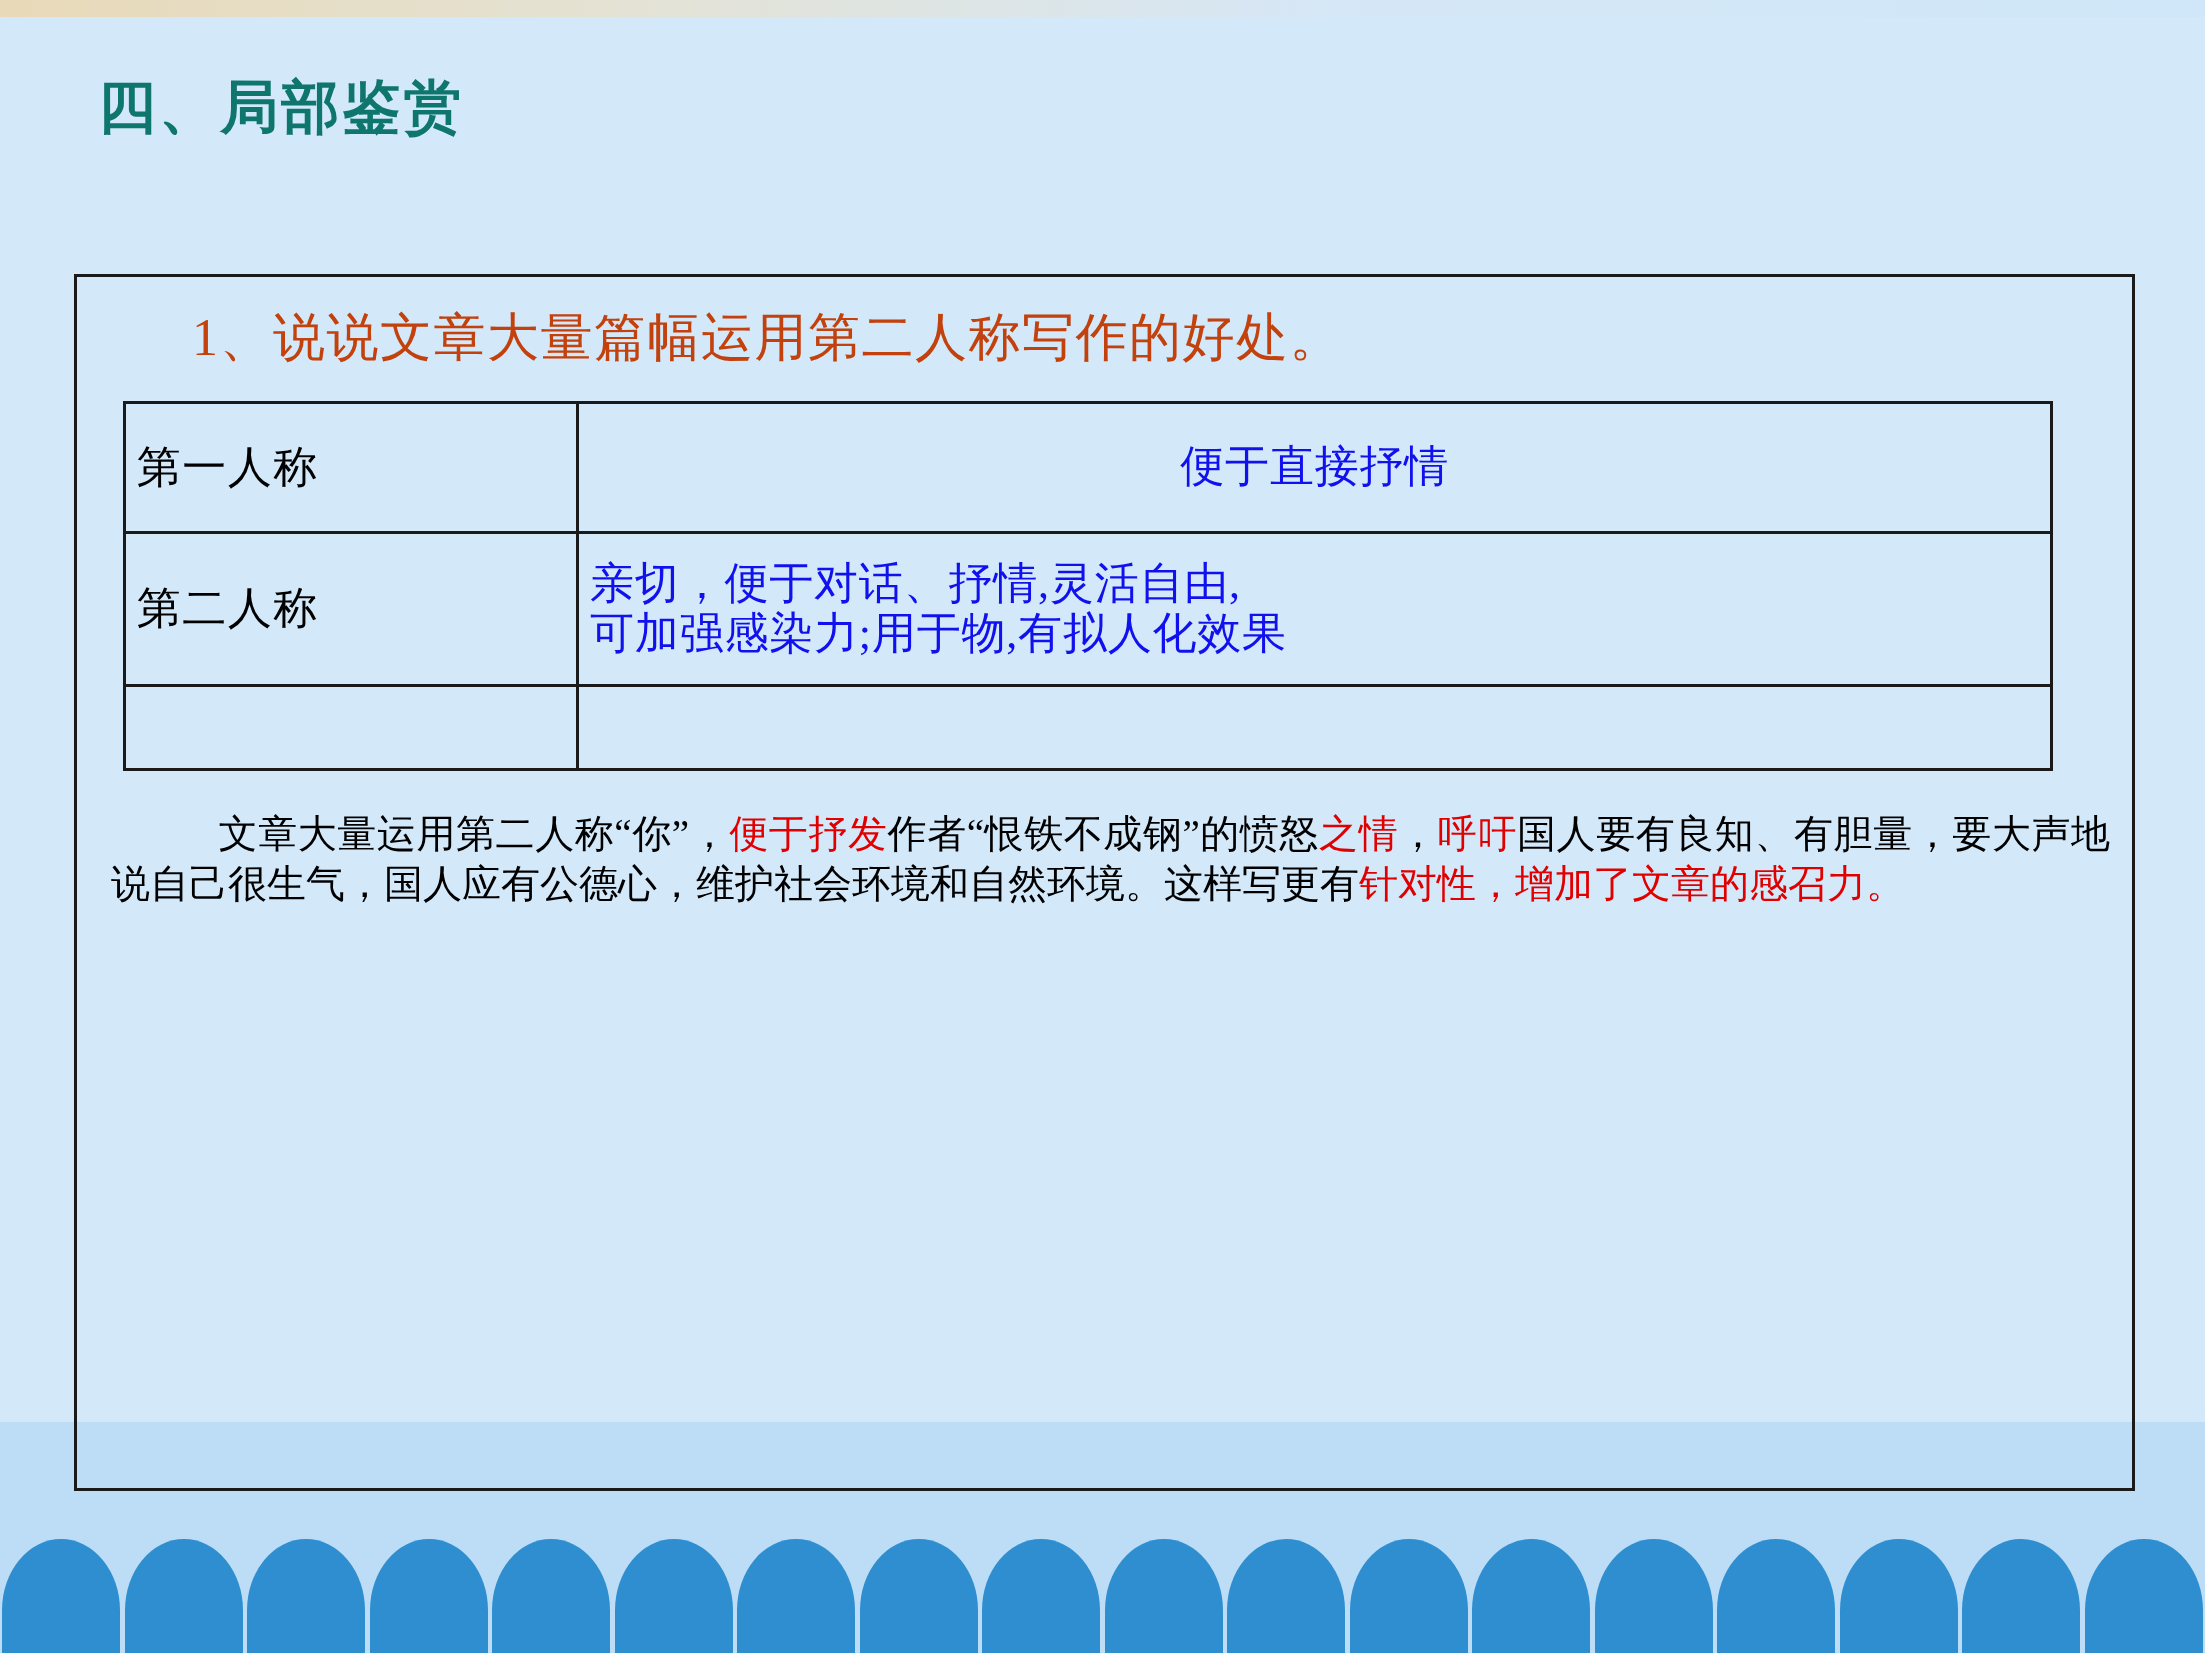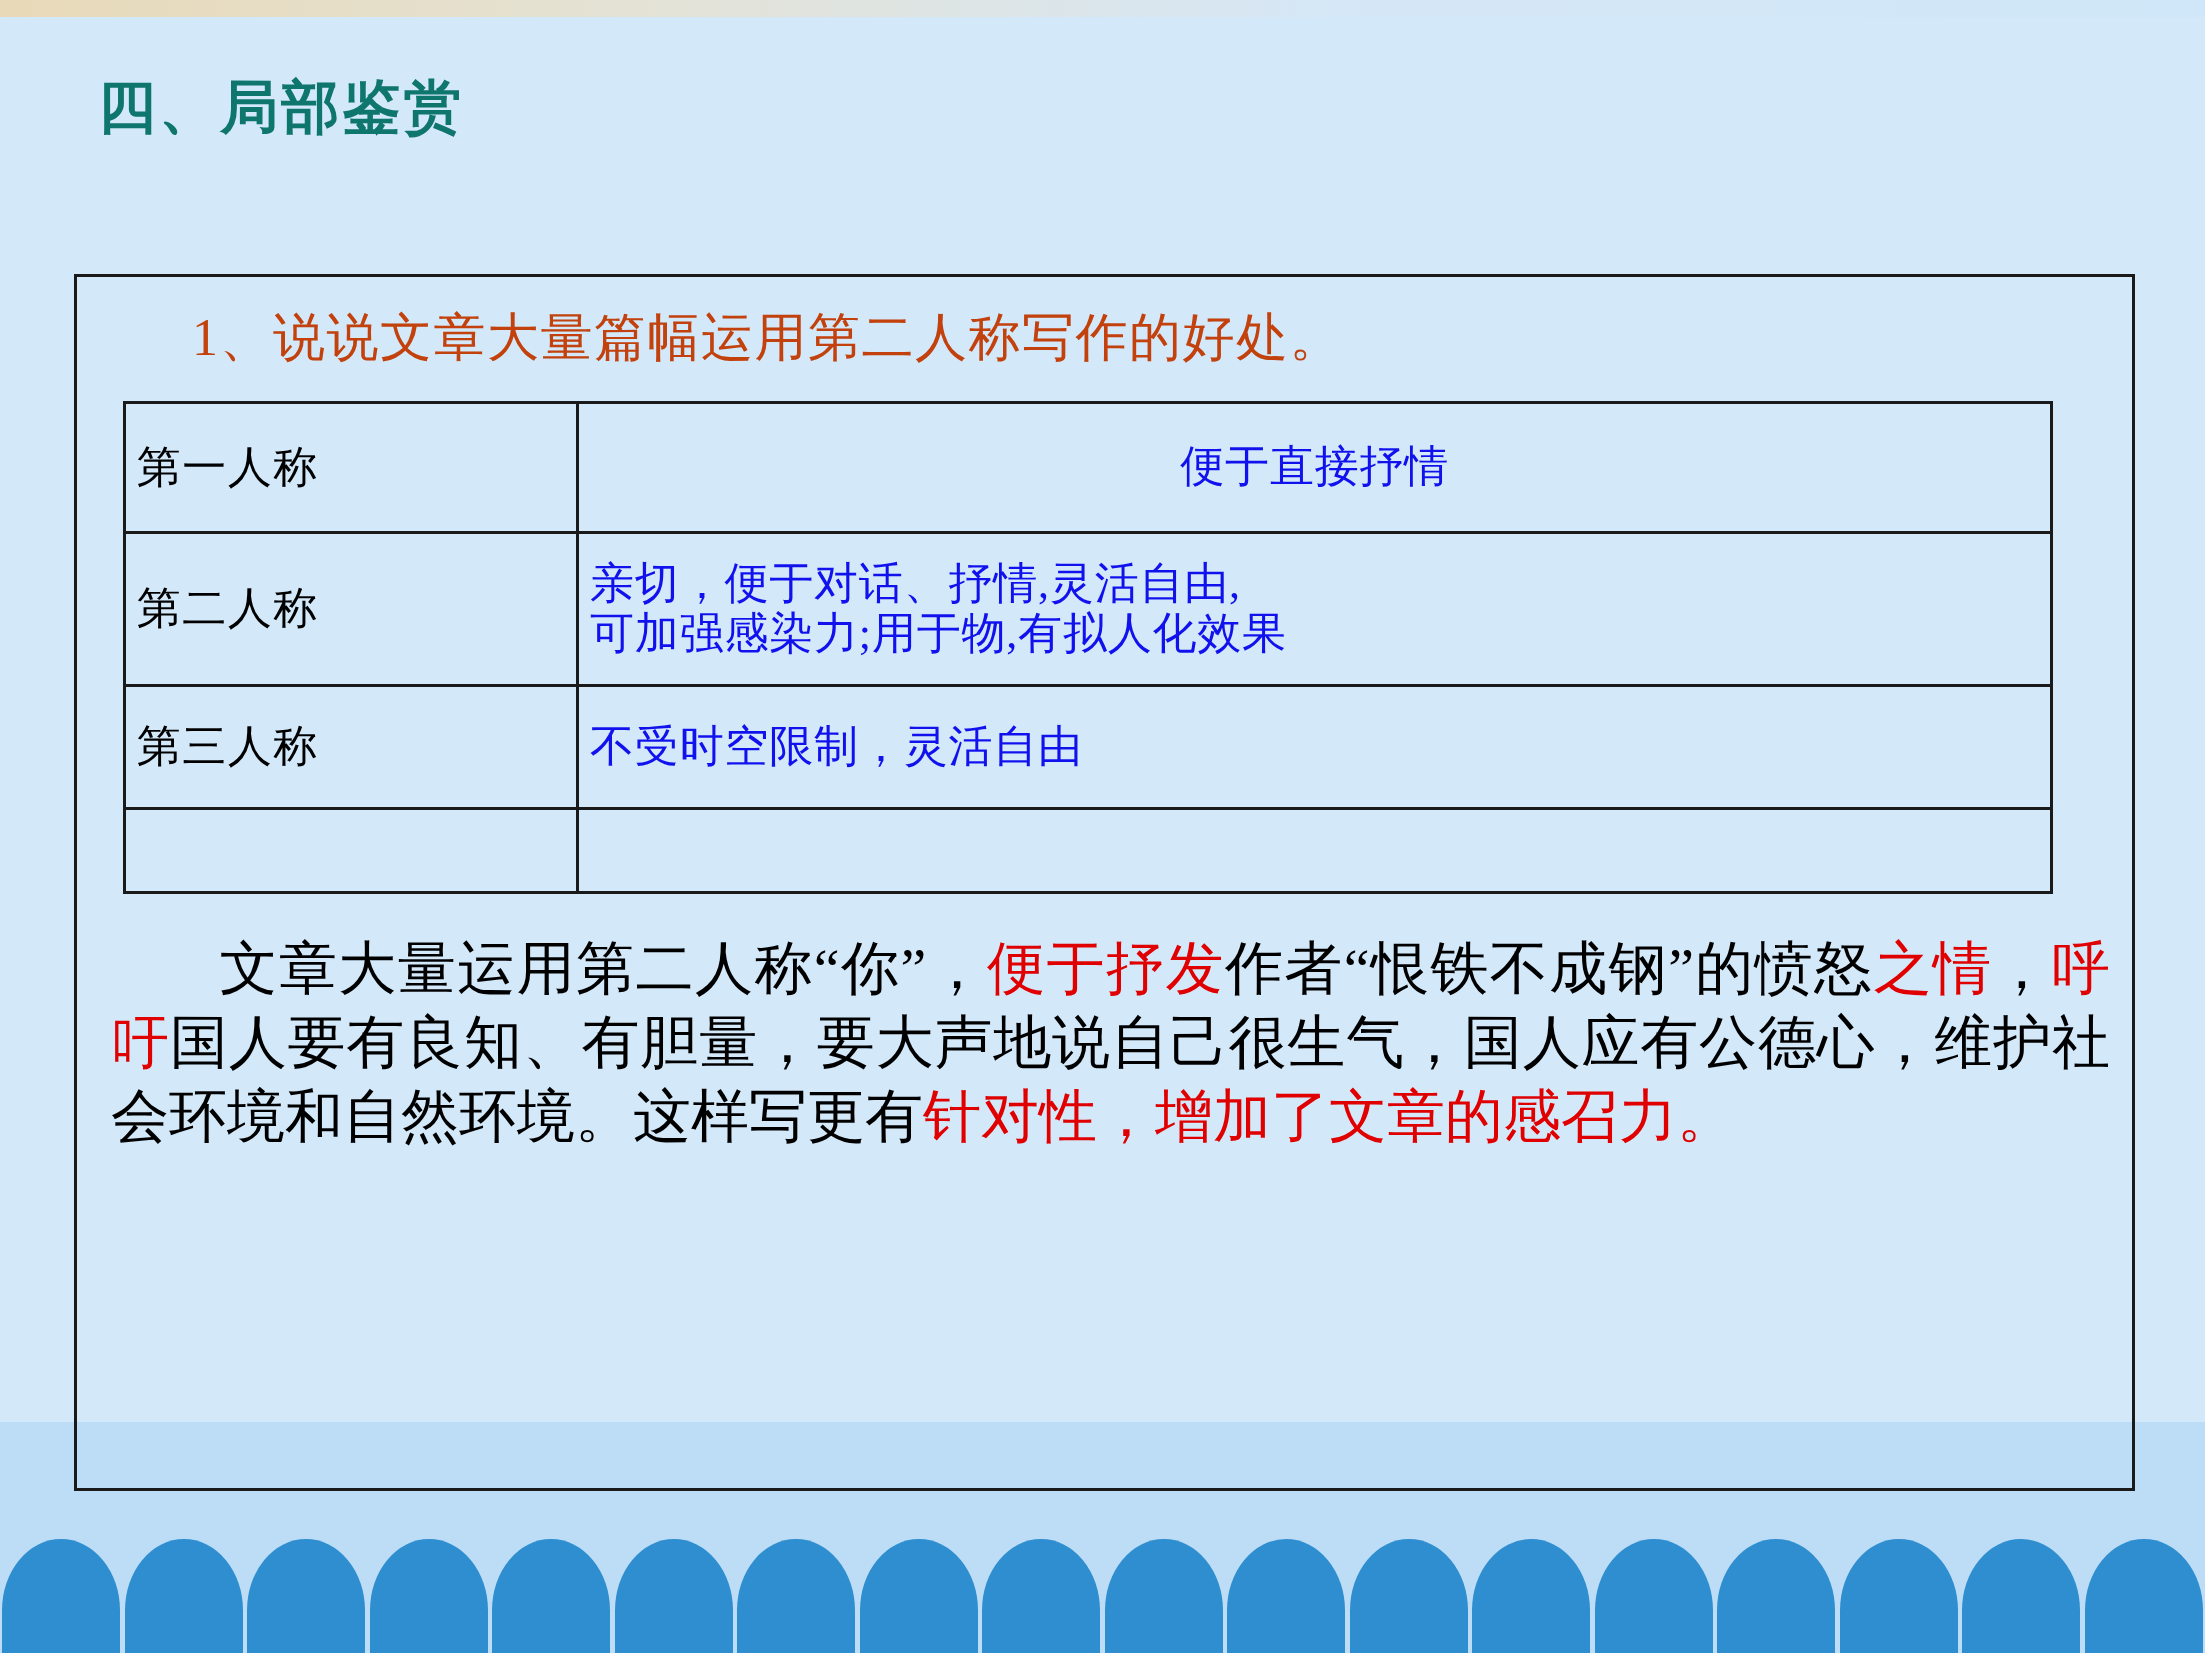--- a/index.html
+++ b/index.html
@@ -128,21 +128,21 @@
   }
   .row-tall { height: 130px; }
   .row-two  { height: 153px; margin-top: 40px; }
   .row-three{ height: 123px; }
   .row-blank{ height: 84px; }
   .val-line { line-height: 1.12; white-space: nowrap; }
 
   
   .paragraph {
     margin: 38px 22px 0 34px;
-    font-size: 58px;
+    font-size: 39px;
     line-height: 1.28;
     color: #000;
     text-align: justify;
     letter-spacing: 0px;
   }
   .paragraph .indent { display: inline-block; width: 107px; }
   .red { color: #e00000; }
 </style>
 </head>
 <body>
@@ -207,26 +207,20 @@
           <div class="val-line">便于直接抒情</div>
         </td>
       </tr>
       <tr class="row-two">
         <td class="col-label">第二人称</td>
         <td class="col-value">
           <div class="val-line">亲切，便于对话、抒情,灵活自由,</div>
           <div class="val-line">可加强感染力;用于物,有拟人化效果</div>
         </td>
       </tr>
-      <tr class="row-three">
-        <td class="col-label">第三人称</td>
-        <td class="col-value">
-          <div class="val-line">不受时空限制，灵活自由</div>
-        </td>
-      </tr>
       <tr class="row-blank">
         <td class="col-label"></td>
         <td class="col-value">
           <div class="val-line"></div>
         </td>
       </tr>
     </tbody>
   </table>
 
   <div class="paragraph">

